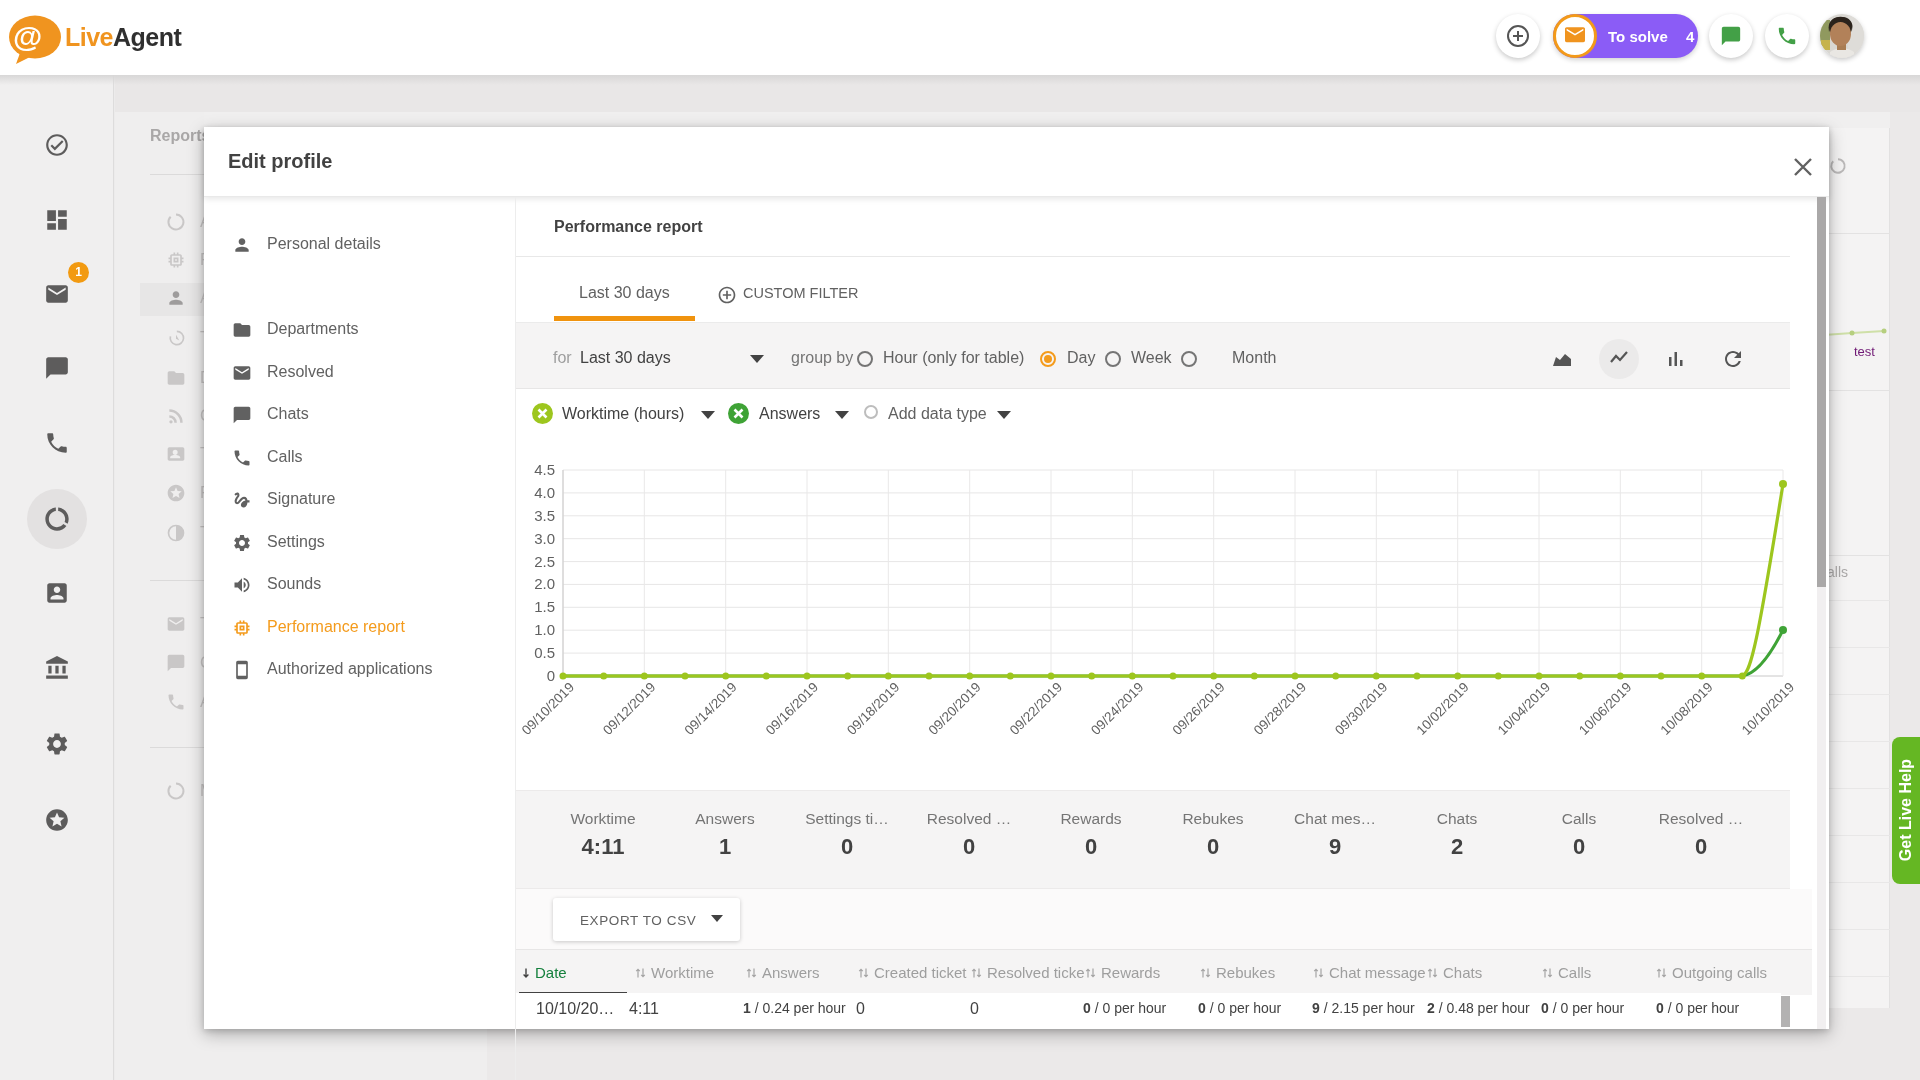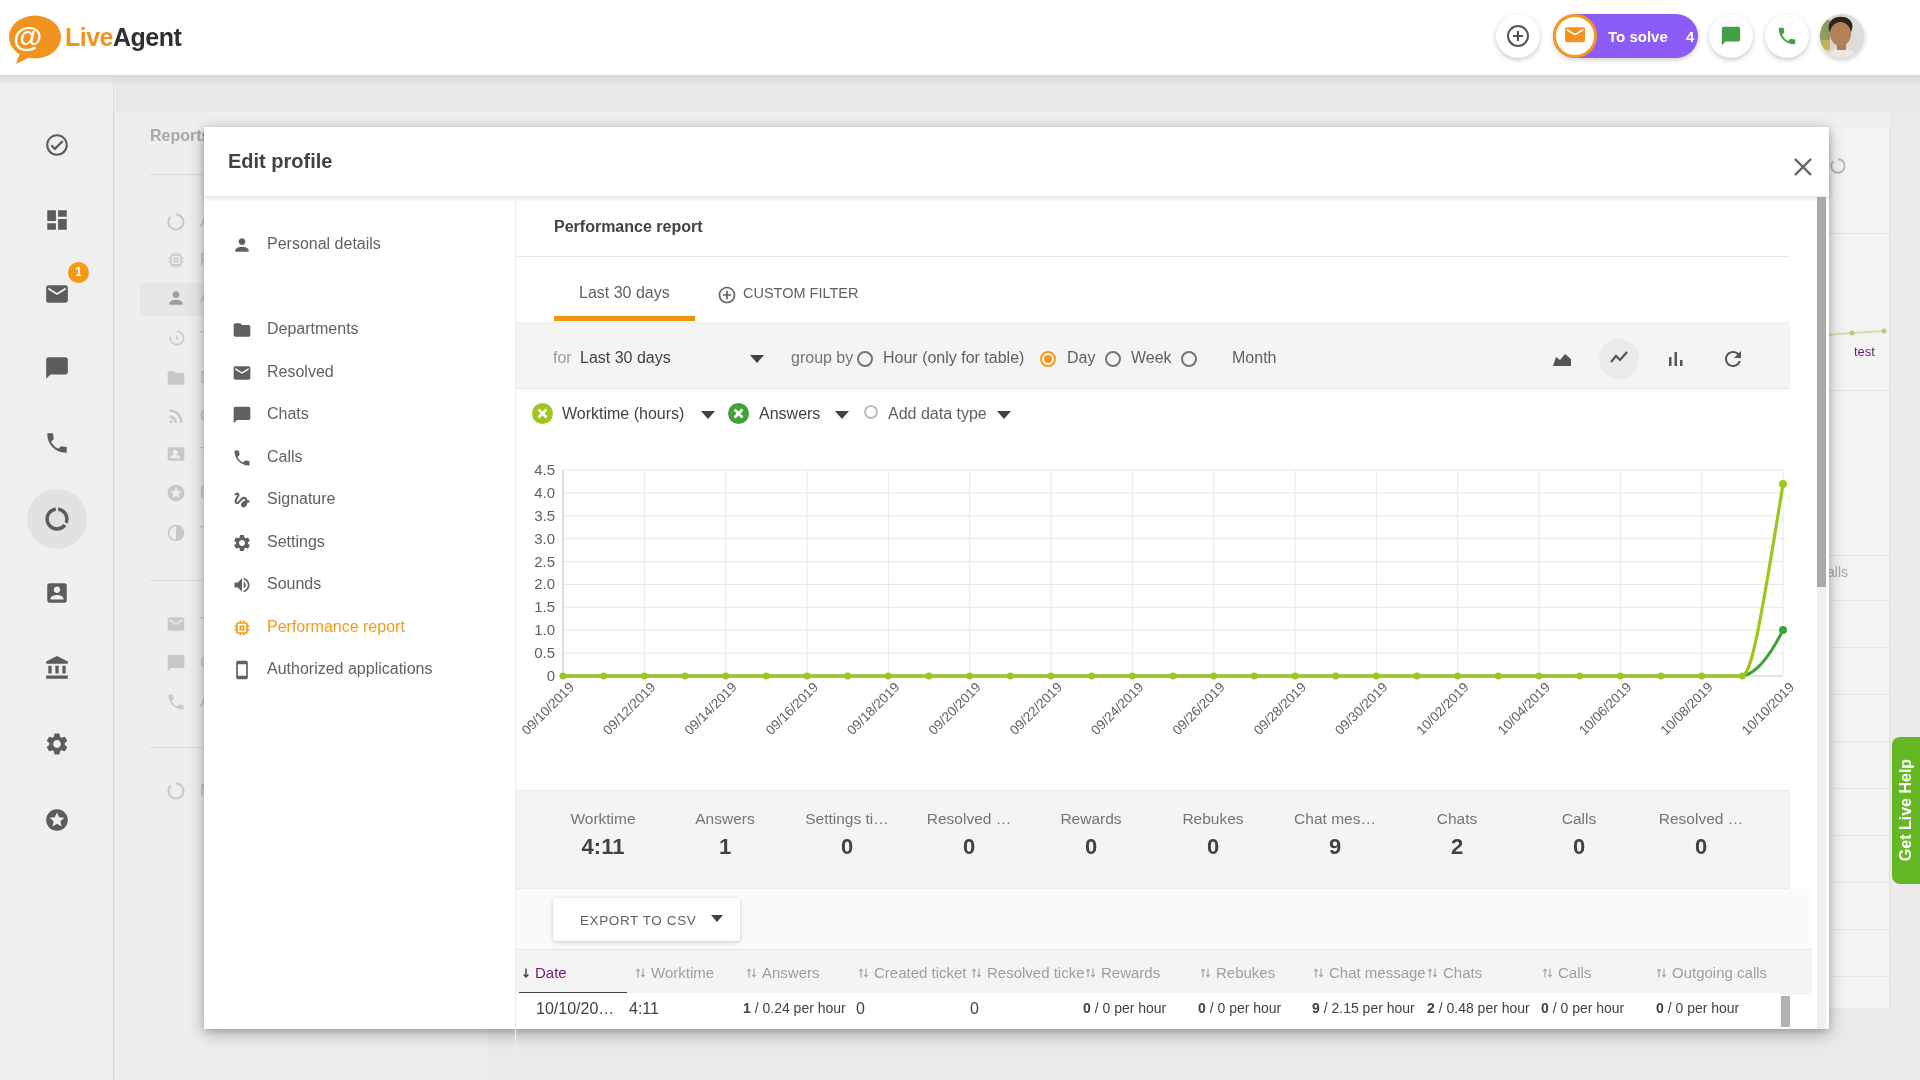--- a/index.html
+++ b/index.html
@@ -101,21 +101,21 @@
 .scol .sl { margin-top:19px; font-size:15.5px; color:#757575; white-space:nowrap; }
 .scol .sv { margin-top:6px; font-size:22px; font-weight:bold; color:#424242; }
 
 #toolbar { position:absolute; left:0; top:692px; width:1296px; height:60px; background:#fbfafa; }
 #expbtn { position:absolute; left:37px; top:9px; width:187px; height:43px; background:#fff; border-radius:3px; box-shadow:0 1px 4px rgba(0,0,0,0.2); font-size:13.5px; color:#616161; letter-spacing:0.6px; }
 #expbtn .et { position:absolute; left:27px; top:15px; }
 #expbtn .caret { position:absolute; left:158px; top:17px; border-left-width:6.5px; border-right-width:6.5px; border-top-width:7px;}
 
 #thead { position:absolute; left:0; top:752px; width:1296px; height:46px; background:#f5f4f4; border-top:1px solid #e7e6e6; font-size:15px; color:#9e9e9e; }
 #thead .hc { position:absolute; top:14px; white-space:nowrap; overflow:hidden; }
-#thead .date { color:#701a75; }
+#thead .date { color:#15803d; }
 #dateul { position:absolute; left:3px; top:42px; width:108px; height:3px; background:#424242; }
 #trow { position:absolute; left:0; top:796px; width:1265px; height:32px; background:#fff; font-size:16px; color:#424242; }
 #trow .rc { position:absolute; top:7px; white-space:nowrap; }
 #trow .ph { font-size:14px; color:#424242; }
 #trow .ph b { font-size:14px; }
 #tscroll { position:absolute; left:1265px; top:799px; width:9px; height:31px; background:#b3b2b2; }
 #mscrolltrack { position:absolute; left:1613px; top:70px; width:9px; height:832px; background:#f1eff0; }
 #mscrollthumb { position:absolute; left:1613px; top:70px; width:9px; height:390px; background:#aaa8a8; }
 
 

